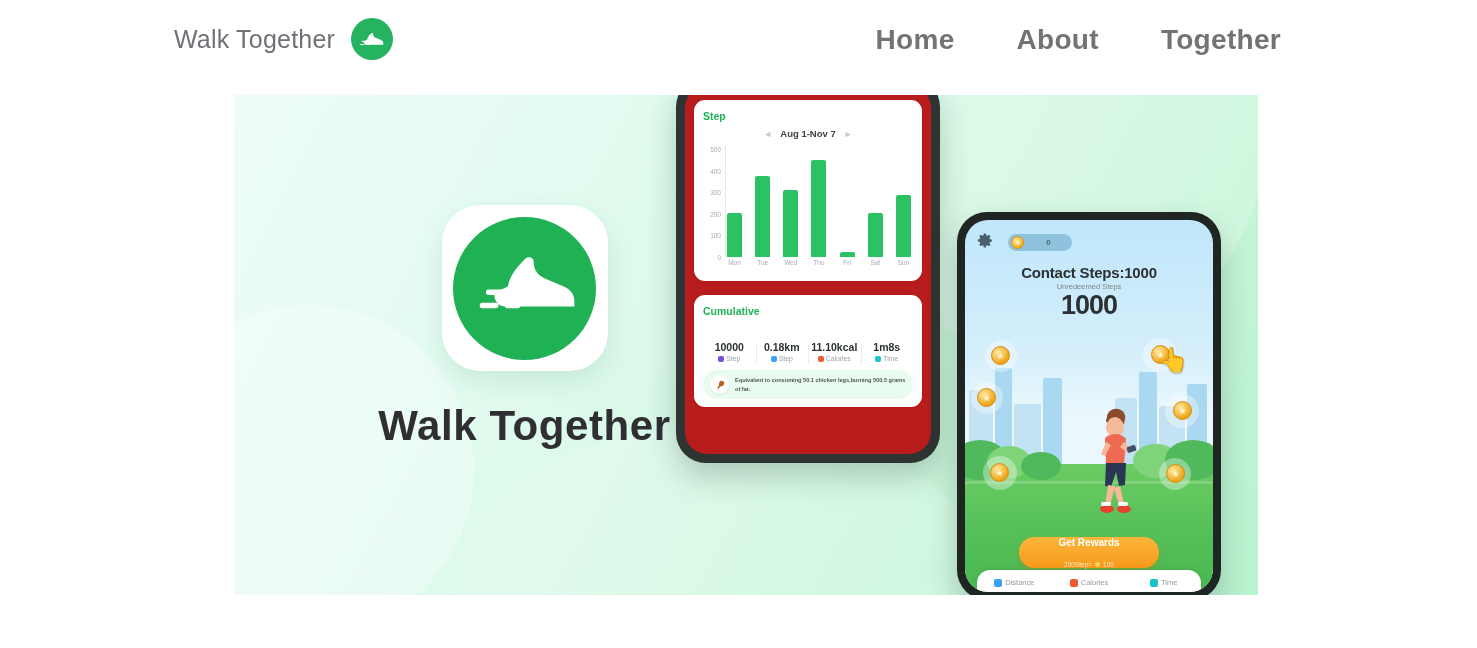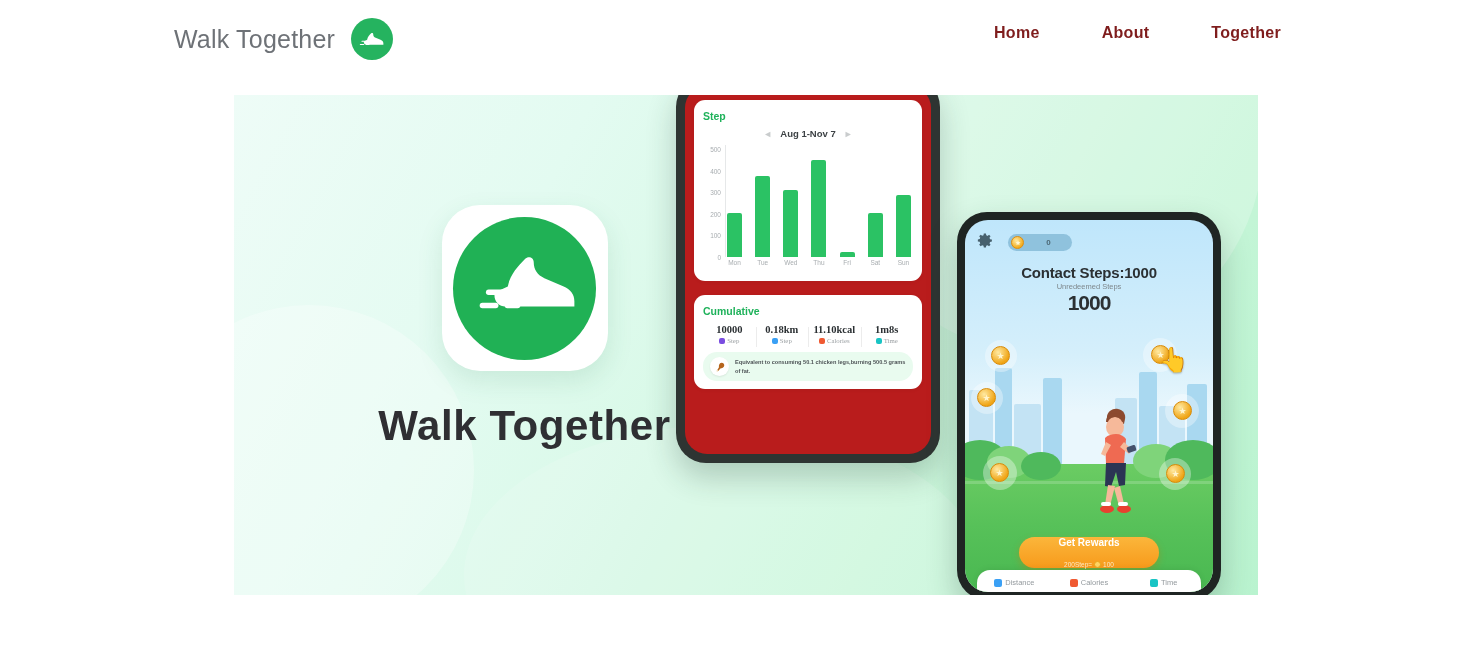--- a/index.html
+++ b/index.html
@@ -20,21 +20,21 @@
   #brand-name {
     font-size: 25px; color: #6e7277; font-weight: 400; letter-spacing: .2px;
     font-family: "Liberation Sans", sans-serif;
   }
   #brand-logo {
     width: 42px; height: 42px; border-radius: 50%;
     background: #25b35f; display: flex; align-items: center; justify-content: center;
   }
   #main-nav { position: absolute; right: 165px; top: 24px; display: flex; gap: 0; }
   #main-nav a {
-    font-size: 16px; font-weight: bold; color: #7f1d1d; text-decoration: none;
+    font-size: 28px; font-weight: bold; color: #737373; text-decoration: none;
     padding: 0 31px; letter-spacing: .3px;
   }
 
   
   #hero-panel {
     position: absolute; left: 234px; top: 95px; width: 1024px; height: 500px;
     background: linear-gradient(118deg, #eefcf7 0%, #e3fbf1 28%, #cdf7dd 68%, #b9f3cf 100%);
     overflow: hidden;
   }
   .blob { position: absolute; border-radius: 50%; }
@@ -91,21 +91,21 @@
     position: absolute; left: 24px; right: 2px; top: 0; height: 112px;
     display: flex; align-items: flex-end; justify-content: space-between;
   }
   .bar { width: 15px; background: #2bc264; border-radius: 2px 2px 0 0; }
   #x-axis {
     position: absolute; left: 24px; right: 2px; top: 114px;
     display: flex; justify-content: space-between;
   }
   #x-axis span { width: 15px; text-align: center; font-size: 6.5px; color: #a8adb0; }
 
-  #cumulative-stats { display: flex; margin-top: 7px; font-family: Liberation Serif, serif; }
+  #cumulative-stats { display: flex; margin-top: 24px; }
   .stat { flex: 1; text-align: center; position: relative; }
   .stat + .stat::before {
     content: ""; position: absolute; left: 0; top: 3px; width: 1px; height: 20px; background: #ececec;
   }
   .stat-value { font-size: 10.5px; font-weight: bold; color: #2b3033; }
   .stat-label { font-size: 6.8px; color: #9ca1a4; margin-top: 2px; display: flex; align-items: center; justify-content: center; gap: 2px; }
   .stat-dot { width: 6px; height: 6px; border-radius: 2px; display: inline-block; }
 
   #equivalent-note {
     margin-top: 8px; background: #e9fbef; border-radius: 14px; padding: 5px 7px;
@@ -136,21 +136,21 @@
     width: 13px; height: 13px; border-radius: 50%;
     background: radial-gradient(circle at 38% 34%, #ffe9a0, #f3ac1c 72%);
     border: 1px solid #e08d0c; flex: 0 0 13px;
     display:flex; align-items:center; justify-content:center;
   }
   #coin-badge .coin-count { font-size: 8px; color: #4c6876; font-weight: bold; flex: 1; text-align: center; }
 
   #steps-block { position: absolute; top: 44px; left: 0; right: 0; text-align: center; }
   #todays-steps { font-size: 15px; font-weight: bold; color: #2b3033; letter-spacing: -.2px; }
   #unredeemed-label { font-size: 7.5px; color: #7e888d; margin-top: 1px; }
-  #unredeemed-value { font-size: 21px; font-weight: bold; color: #2b3033; line-height: 1; margin-top: 1px; letter-spacing: -1px; }
+  #unredeemed-value { font-size: 27px; font-weight: bold; color: #2b3033; line-height: 1; margin-top: 1px; letter-spacing: -1px; }
 
   
   #scene { position: absolute; left: 0; right: 0; top: 116px; bottom: 0; overflow: hidden; }
   .skyline { position: absolute; bottom: 128px; background: #c3e3f4; border-radius: 2px 2px 0 0; }
   #ground {
     position: absolute; left: 0; right: 0; bottom: 0; height: 128px;
     background: linear-gradient(180deg,#6bcc63 0%, #57c159 48%, #49b851 100%);
   }
   #ground-line { position: absolute; left: 0; right: 0; bottom: 108px; height: 3px; background: rgba(255,255,255,.18); }
   .bush { position: absolute; border-radius: 50%; background: #4fb95c; }

